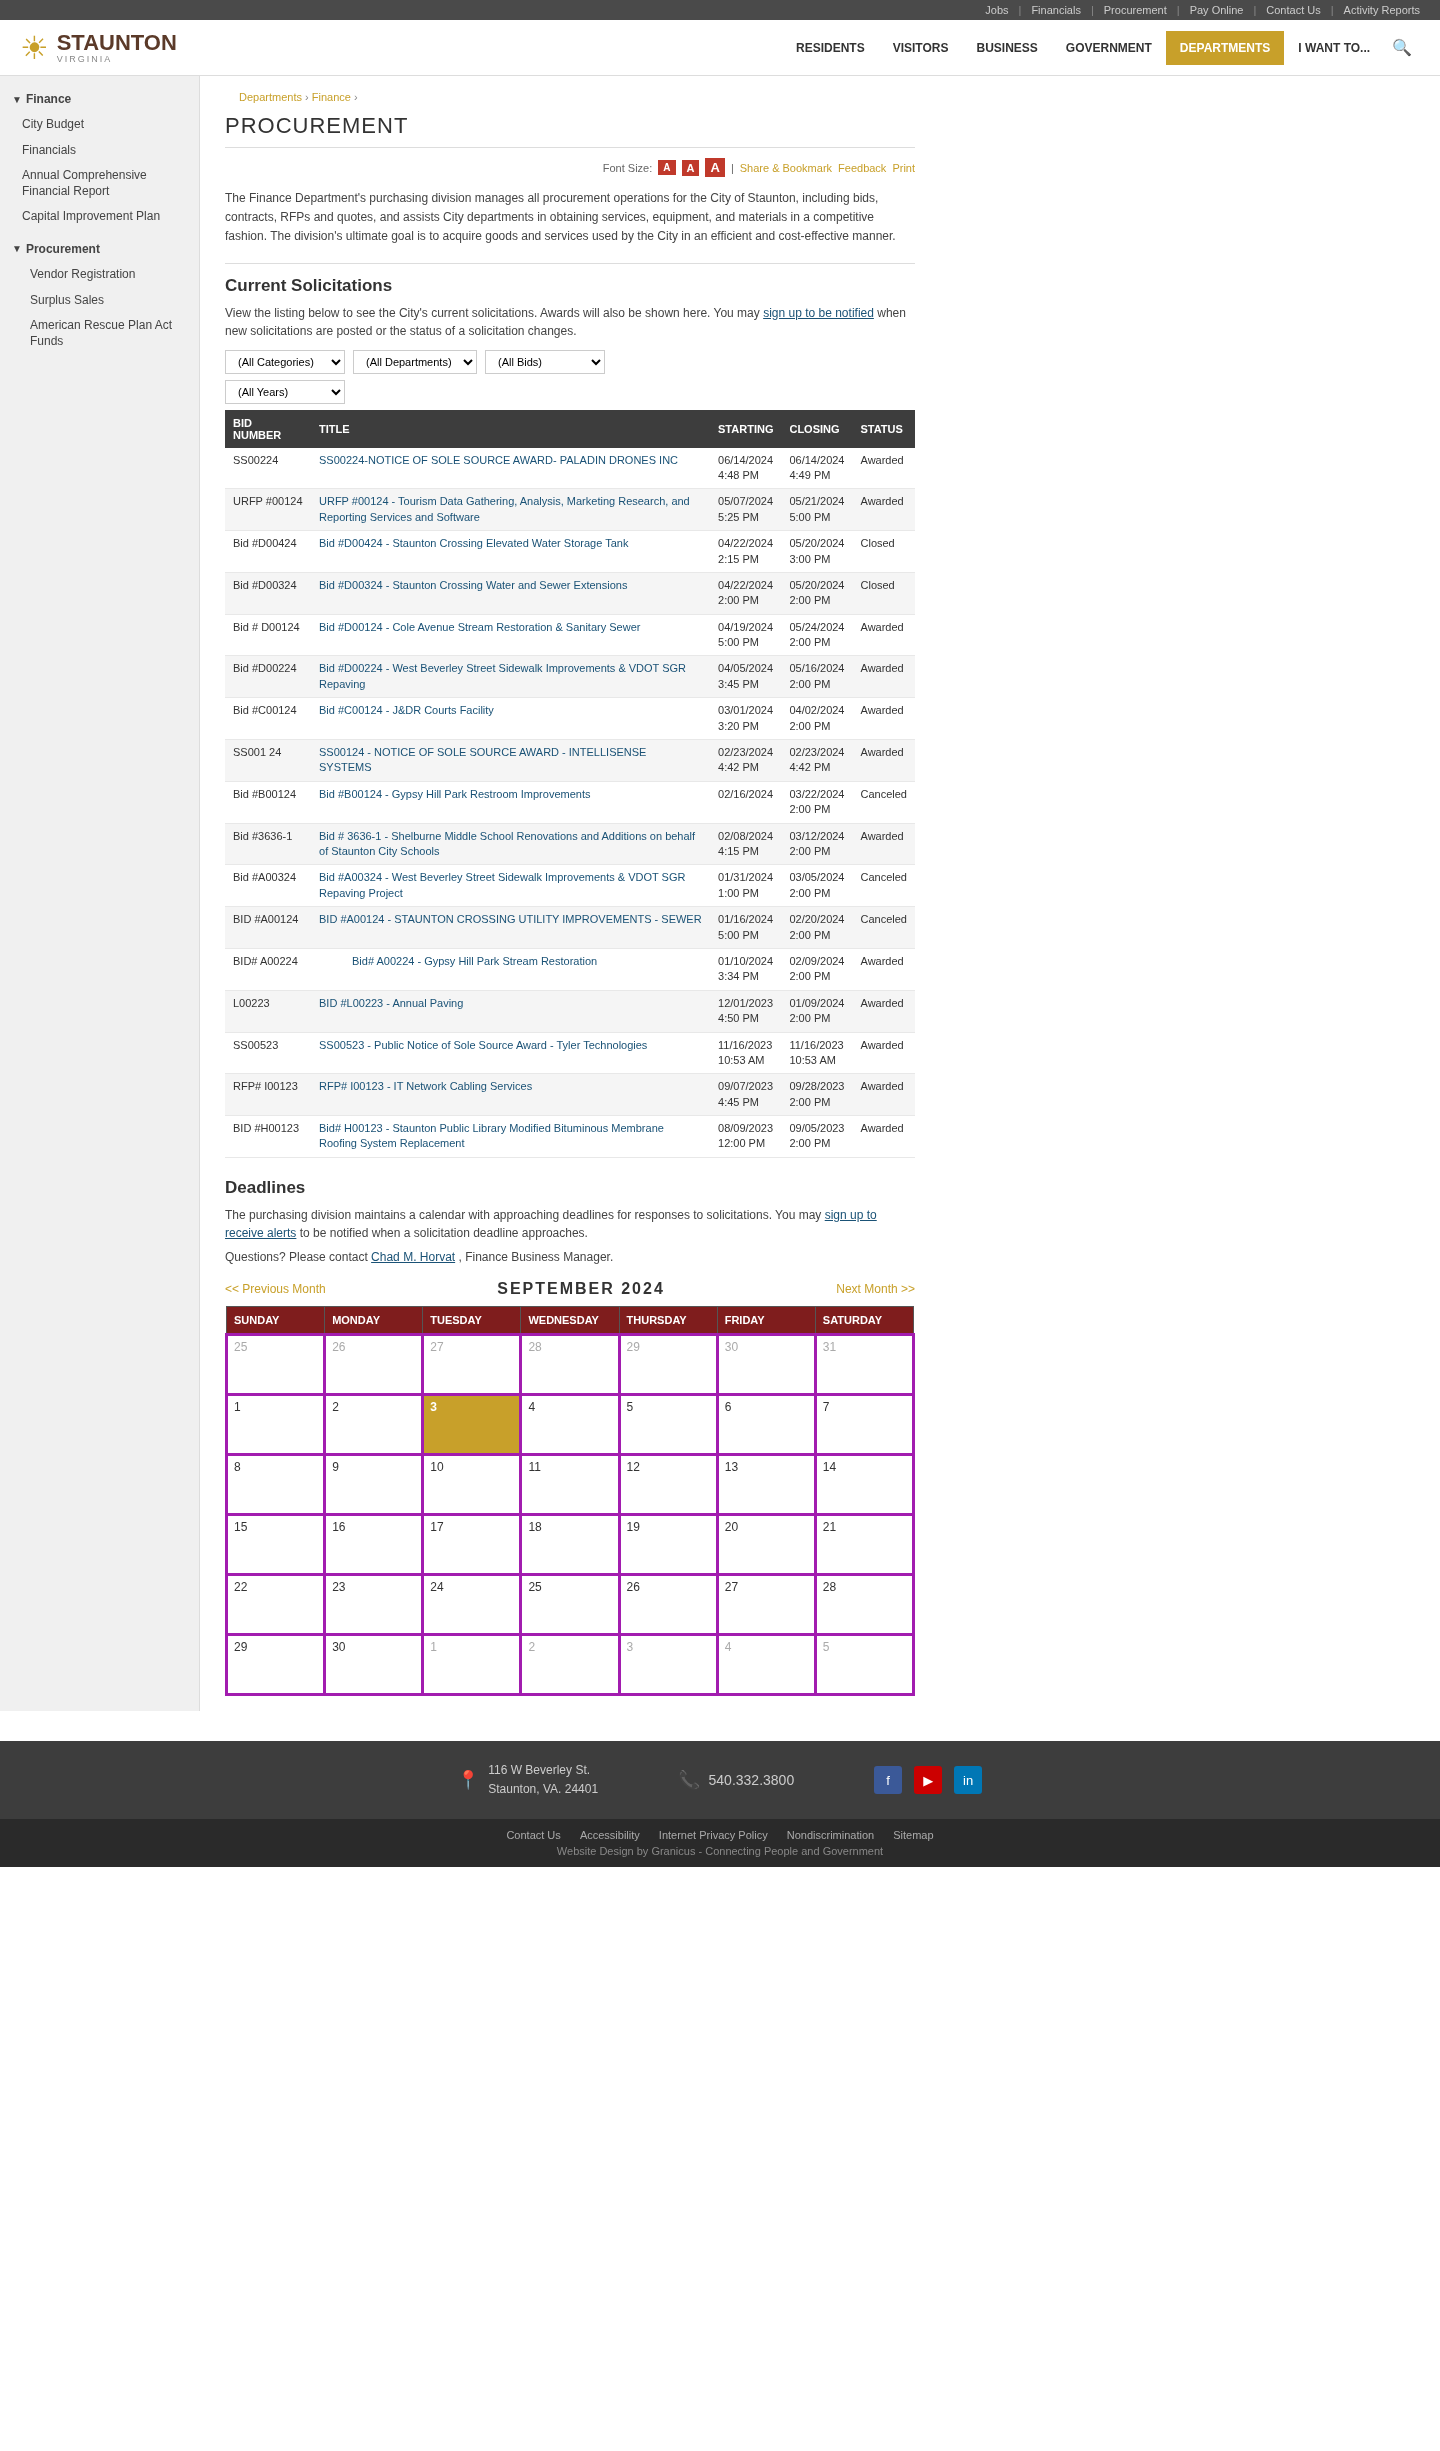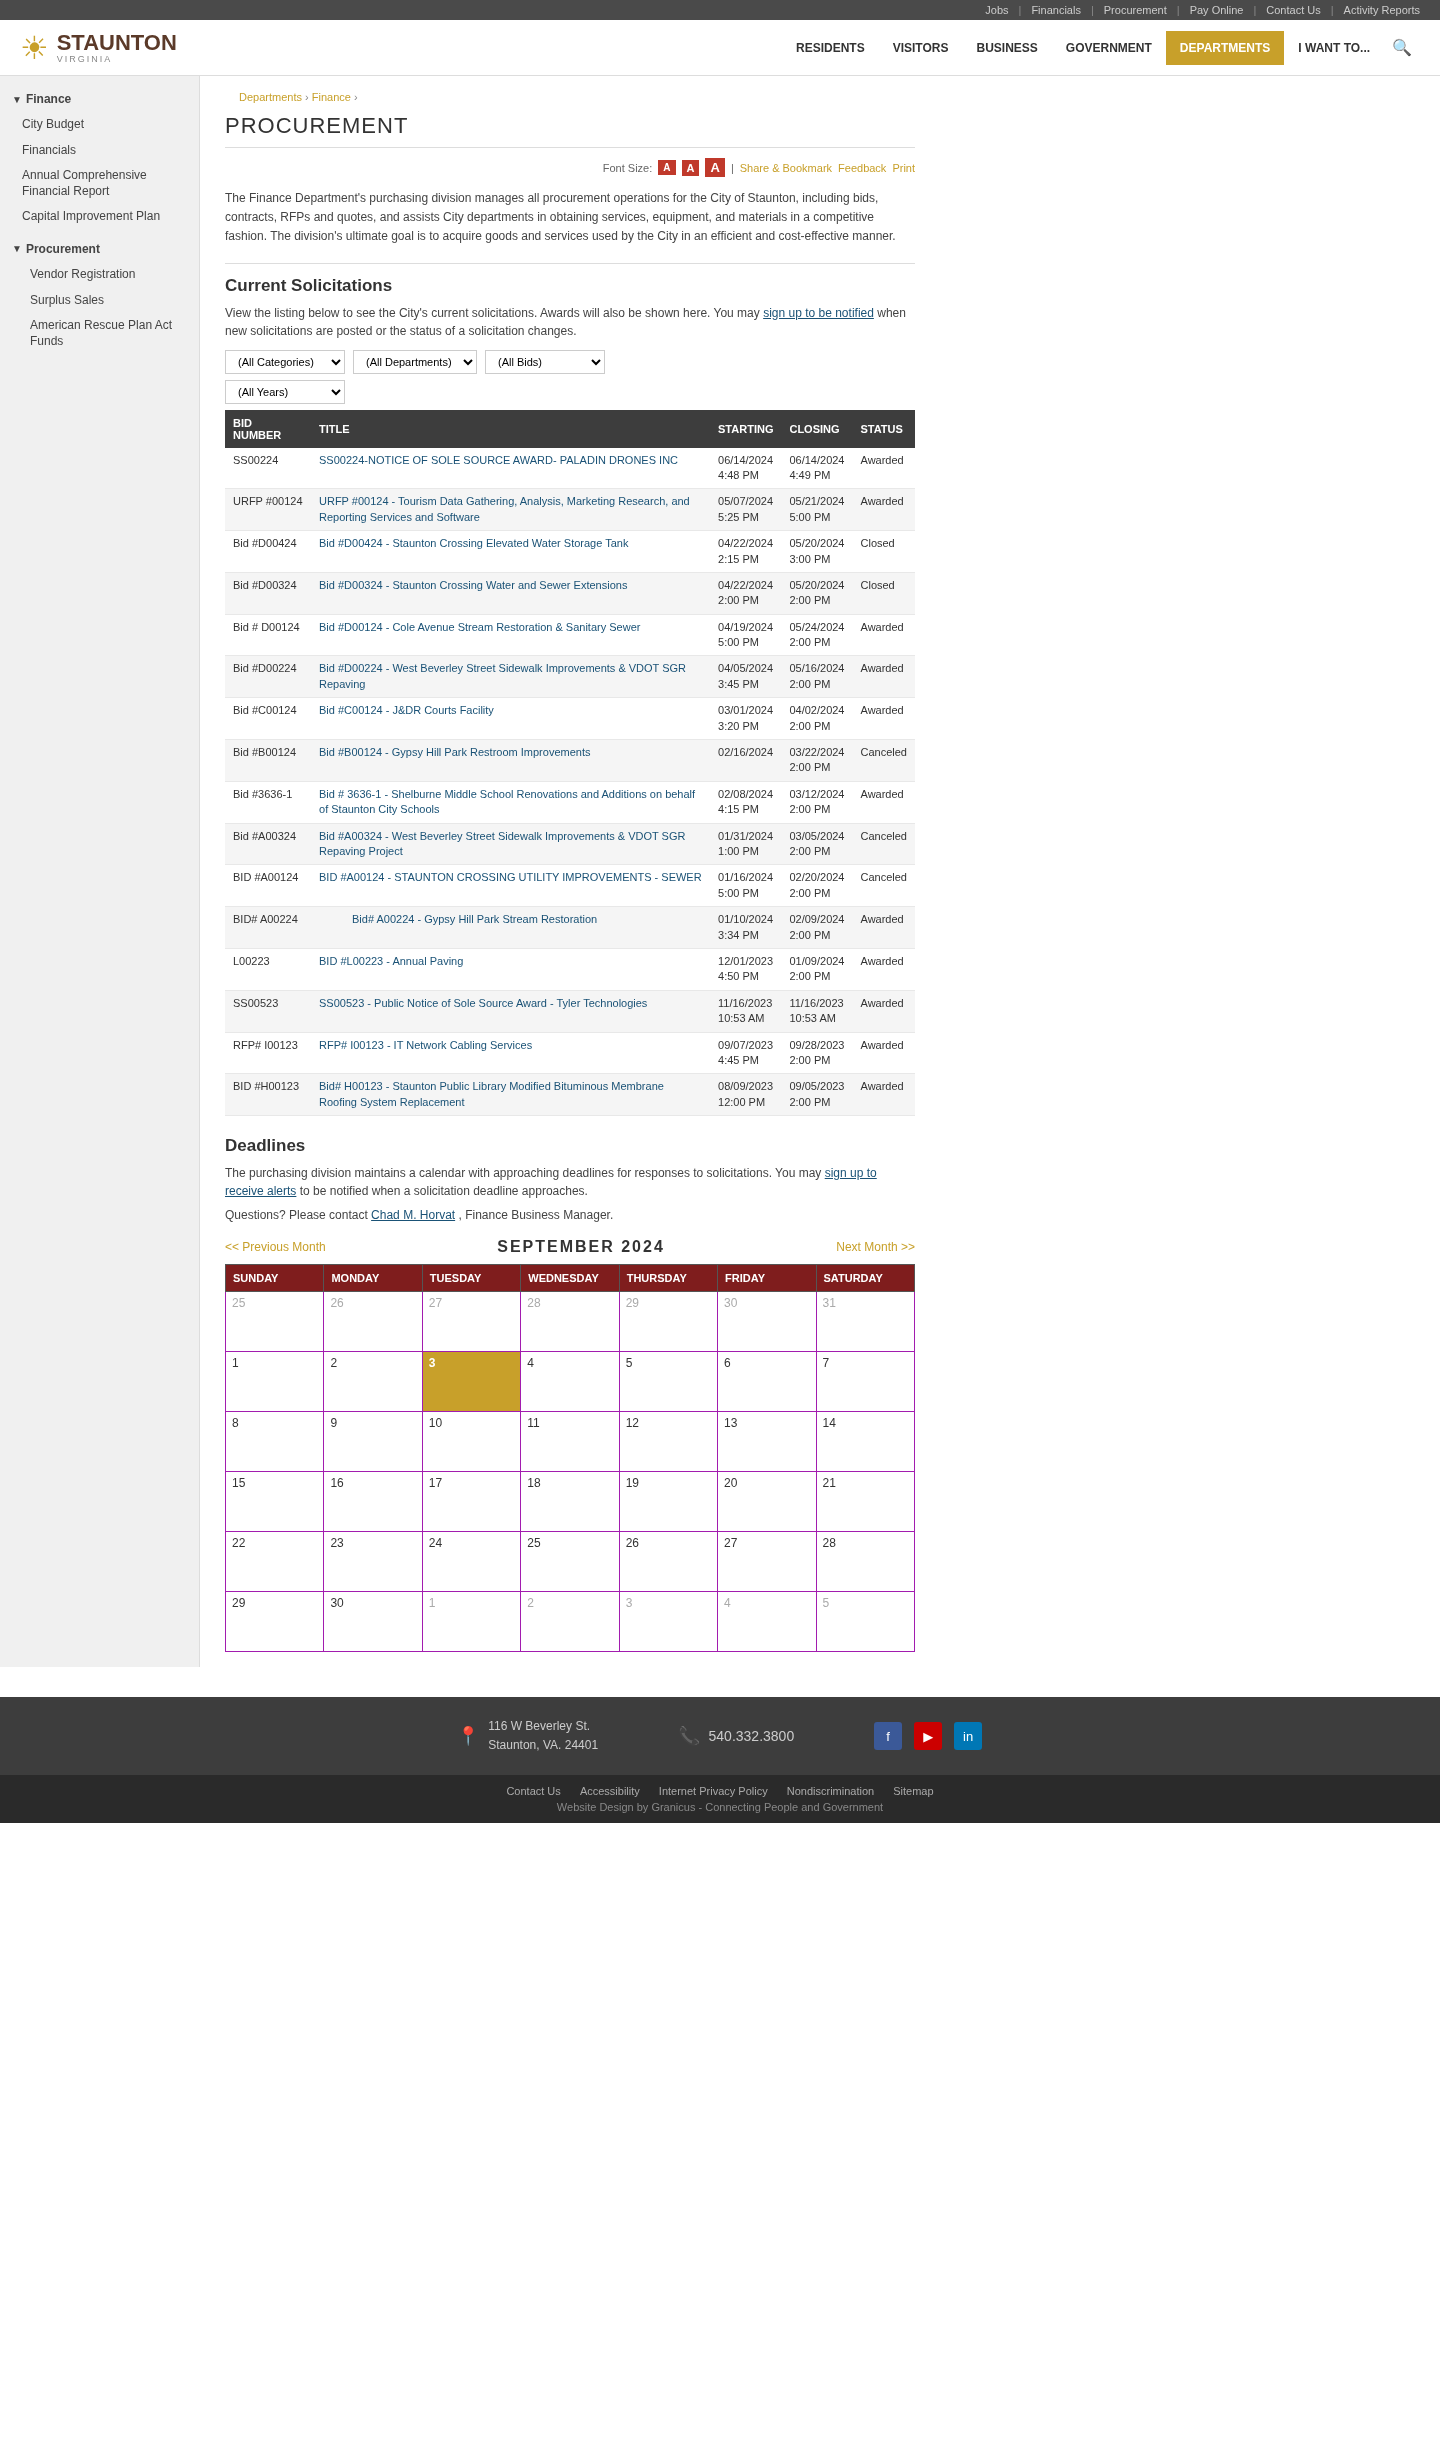--- a/index.html
+++ b/index.html
@@ -241,21 +241,21 @@
       color: #fff;
     }
     .calendar-table thead th {
       padding: 7px;
       text-align: left;
       font-size: 11px;
       font-weight: bold;
       border: 1px solid #555;
     }
     .calendar-table tbody td {
-      border: 1px solid #a21caf;
+      border: 3px solid #a21caf;
       padding: 4px 6px;
       vertical-align: top;
       height: 60px;
       width: calc(100%/7);
       font-size: 12px;
       color: #333;
     }
     .calendar-table tbody td.other-month { color: #aaa; }
     .calendar-table tbody td.today {
       background: #c8a02a;
@@ -458,20 +458,27 @@
       <td><a href="#" style="color:#1a5276;text-decoration:none;">Bid #D00224 - West Beverley Street Sidewalk Improvements &amp; VDOT SGR Repaving</a></td>
       <td style="white-space:nowrap;">04/05/2024<br>3:45 PM</td>
       <td style="white-space:nowrap;">05/16/2024<br>2:00 PM</td>
       <td>Awarded</td>
     </tr>
             <tr>
       <td style="white-space:nowrap;">Bid #C00124</td>
       <td><a href="#" style="color:#1a5276;text-decoration:none;">Bid #C00124 - J&amp;DR Courts Facility</a></td>
       <td style="white-space:nowrap;">03/01/2024<br>3:20 PM</td>
       <td style="white-space:nowrap;">04/02/2024<br>2:00 PM</td>
+      <td>Awarded</td>
+    </tr>
+            <tr>
+      <td style="white-space:nowrap;">SS001 24</td>
+      <td><a href="#" style="color:#1a5276;text-decoration:none;">SS00124 - NOTICE OF SOLE SOURCE AWARD - INTELLISENSE SYSTEMS</a></td>
+      <td style="white-space:nowrap;">02/23/2024<br>4:42 PM</td>
+      <td style="white-space:nowrap;">02/23/2024<br>4:42 PM</td>
       <td>Awarded</td>
     </tr>
             <tr>
       <td style="white-space:nowrap;">Bid #B00124</td>
       <td><a href="#" style="color:#1a5276;text-decoration:none;">Bid #B00124 - Gypsy Hill Park Restroom Improvements</a></td>
       <td style="white-space:nowrap;">02/16/2024</td>
       <td style="white-space:nowrap;">03/22/2024<br>2:00 PM</td>
       <td>Canceled</td>
     </tr>
             <tr>

